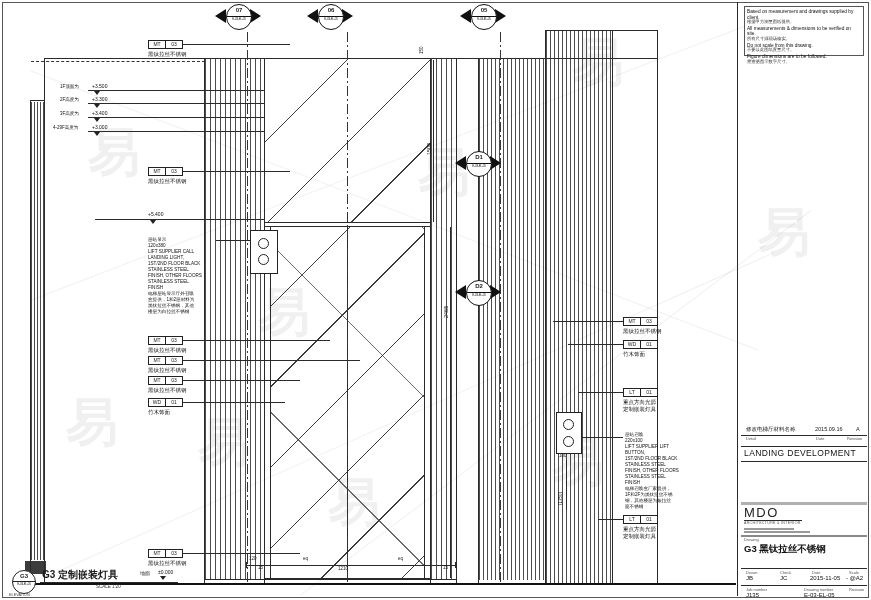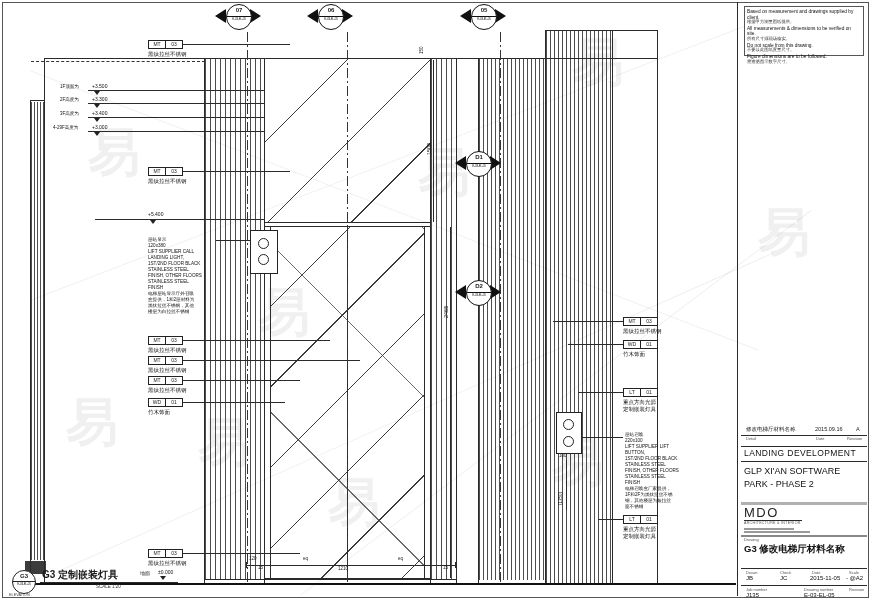--- a/index.html
+++ b/index.html
@@ -317,32 +317,30 @@
   <div class="t" style="left:815px;top:426px;font-size:5.5px;">2015.09.16</div>
   <div class="t" style="left:856px;top:426px;font-size:5.5px;">A</div>
   <div class="ln" style="left:741px;top:435px;width:126px;height:1px;"></div>
   <div class="t tb-lab" style="left:746px;top:437px;">Detail</div>
   <div class="t tb-lab" style="left:816px;top:437px;">Date</div>
   <div class="t tb-lab" style="left:847px;top:437px;">Revision</div>
 
   <div class="ln" style="left:741px;top:446px;width:126px;height:1px;"></div>
   <div class="t" style="left:744px;top:449px;font-size:8.5px;letter-spacing:0.4px;color:#111;">LANDING DEVELOPMENT</div>
   <div class="ln" style="left:741px;top:461px;width:126px;height:1px;"></div>
-  <div class="t pre" style="left:744px;top:465px;font-size:9px;line-height:1.45;color:#111;white-space:pre-line;">GLP XI'AN SOFTWARE
-PARK - PHASE 2</div>
 
   <div class="abs" style="left:741px;top:502px;width:126px;height:3px;background:#b0b0b0;"></div>
   <div class="t" style="left:744px;top:506px;font-size:13px;letter-spacing:1.5px;color:#222;">MDO</div>
   <div class="ln" style="left:744px;top:520px;width:58px;height:1px;"></div>
   <div class="t" style="left:744px;top:522px;font-size:3.6px;color:#555;letter-spacing:0.3px;">ARCHITECTURE &amp; INTERIOR</div>
   <div class="abs" style="left:744px;top:528px;width:50px;height:1.5px;background:#999;"></div>
   <div class="abs" style="left:744px;top:531px;width:66px;height:1.5px;background:#999;"></div>
   <div class="abs" style="left:741px;top:535px;width:126px;height:2px;background:#888;"></div>
   <div class="t tb-lab" style="left:744px;top:538px;">Drawing</div>
-  <div class="t" style="left:744px;top:544px;font-size:9.5px;font-weight:bold;color:#111;">G3  修改电梯厅材料名称</div>
+  <div class="t" style="left:744px;top:544px;font-size:9.5px;font-weight:bold;color:#111;">G3  黑钛拉丝不锈钢</div>
 
   <div class="ln" style="left:741px;top:568px;width:126px;height:1px;"></div>
   <div class="tb-lab" style="left:746px;top:570px;">Drawn</div>
   <div class="tb-lab" style="left:780px;top:570px;">Check</div>
   <div class="tb-lab" style="left:812px;top:570px;">Date</div>
   <div class="tb-lab" style="left:849px;top:570px;">Scale</div>
   <div class="tb-val" style="left:746px;top:575px;">JB</div>
   <div class="tb-val" style="left:780px;top:575px;">JC</div>
   <div class="tb-val" style="left:810px;top:575px;">2015-11-05</div>
   <div class="tb-val" style="left:846px;top:575px;">- @A2</div>

